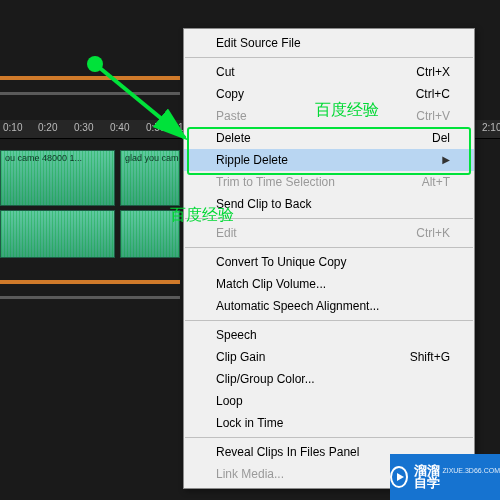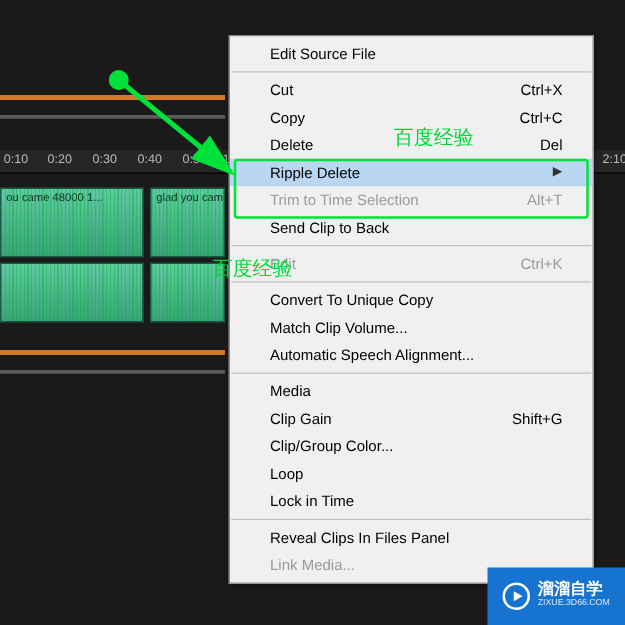--- a/index.html
+++ b/index.html
@@ -21,21 +21,21 @@
   .menu-item .arrow{font-size:10px;color:#333}
   .menu-sep{height:1px;background:#c0c0c0;margin:3px 1px}
   
   .anno-box{position:absolute;left:187px;top:127px;width:280px;height:44px;border:2px solid #00e23a;border-radius:3px;pointer-events:none}
   .anno-arrow{position:absolute;pointer-events:none}
   .watermark{position:absolute;font-size:16px;color:#00d934;pointer-events:none;font-family:Liberation Serif, serif}
   
   .logo{position:absolute;right:0;bottom:0;width:110px;height:46px;background:#1673d0;display:flex;align-items:center;justify-content:center;gap:6px;color:#fff;font-size:11px}
   .logo .play{width:18px;height:18px;border:2px solid #fff;border-radius:50%;display:flex;align-items:center;justify-content:center}
   .logo .tri{width:0;height:0;border-left:7px solid #fff;border-top:4px solid transparent;border-bottom:4px solid transparent;margin-left:2px}
-  .logo .txt{display:flex;flex-direction:column;line-height:12px}
+  .logo .txt{display:flex;flex-direction:row;line-height:12px}
   .logo .sub{font-size:7px;opacity:.85}
 </style>
 </head>
 <body>
 
 <div class="timeline">
 
   <div class="orange-bar" style="left:0;top:76px;width:180px"></div>
   <div class="grey-bar" style="left:0;top:92px;width:180px"></div>
 
@@ -82,20 +82,24 @@
     </div>
     <div class="menu-sep"></div>
     <div class="menu-item">
       <span>Cut</span>
       <span>Ctrl+X</span>
     </div>
     <div class="menu-item">
       <span>Copy</span>
       <span>Ctrl+C</span>
     </div>
+    <div class="menu-item disabled">
+      <span>Paste</span>
+      <span>Ctrl+V</span>
+    </div>
     <div class="menu-item">
       <span>Delete</span>
       <span>Del</span>
     </div>
     <div class="menu-item highlight">
       <span>Ripple Delete</span>
       <span class="arrow">▶</span>
     </div>
     <div class="menu-item disabled">
       <span>Trim to Time Selection</span>
@@ -118,21 +122,21 @@
     <div class="menu-item">
       <span>Match Clip Volume...</span>
       <span></span>
     </div>
     <div class="menu-item">
       <span>Automatic Speech Alignment...</span>
       <span></span>
     </div>
     <div class="menu-sep"></div>
     <div class="menu-item">
-      <span>Media</span>
+      <span>Speech</span>
       <span></span>
     </div>
     <div class="menu-item">
       <span>Clip Gain</span>
       <span>Shift+G</span>
     </div>
     <div class="menu-item">
       <span>Clip/Group Color...</span>
       <span></span>
     </div>

